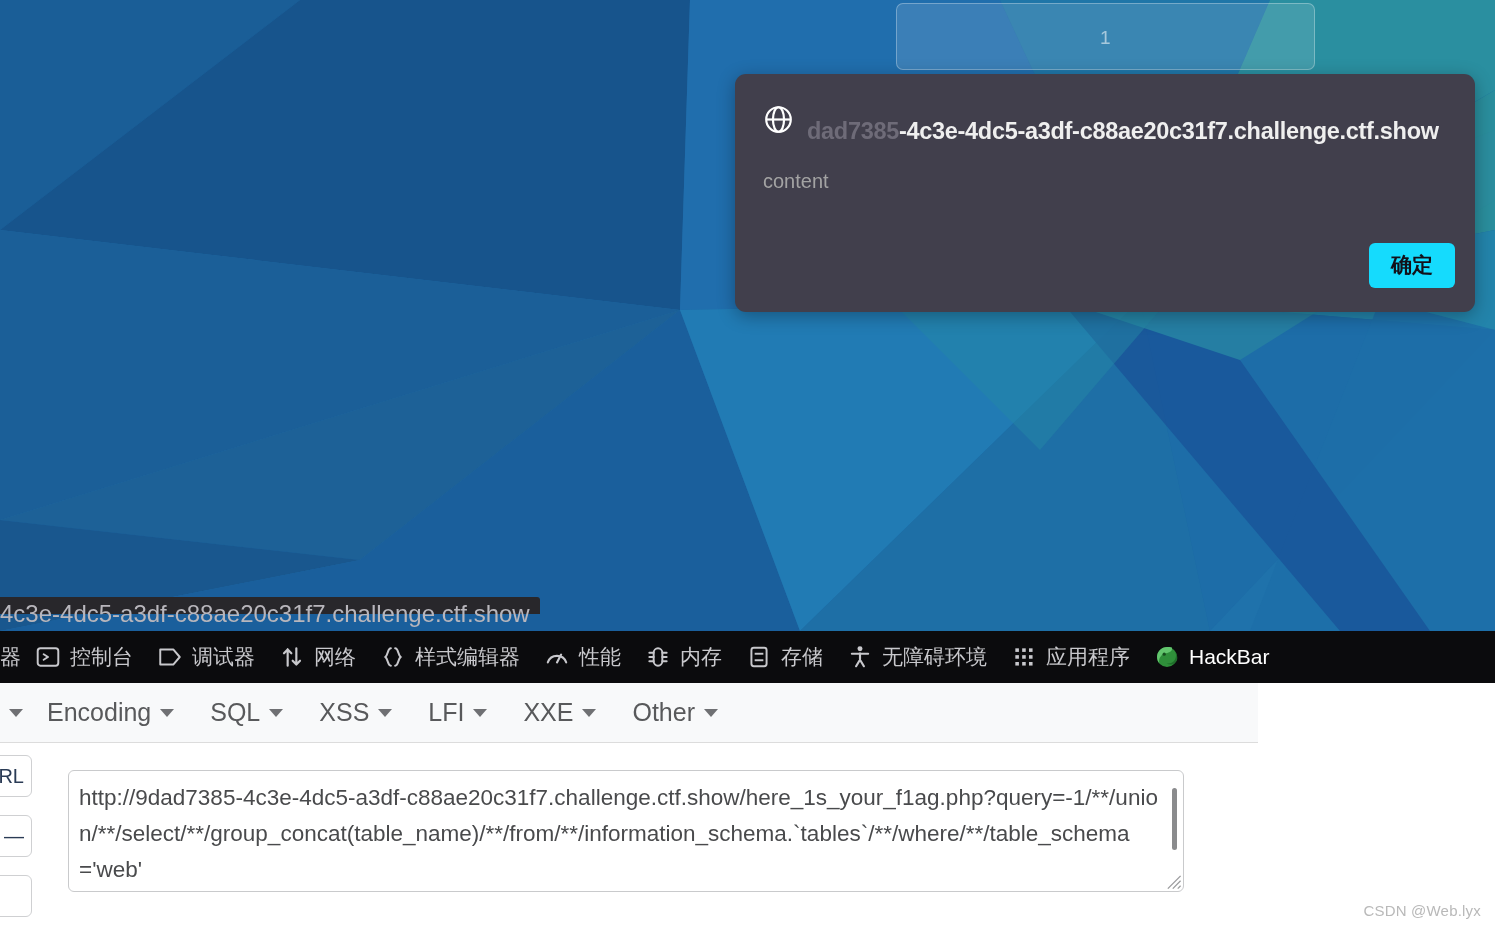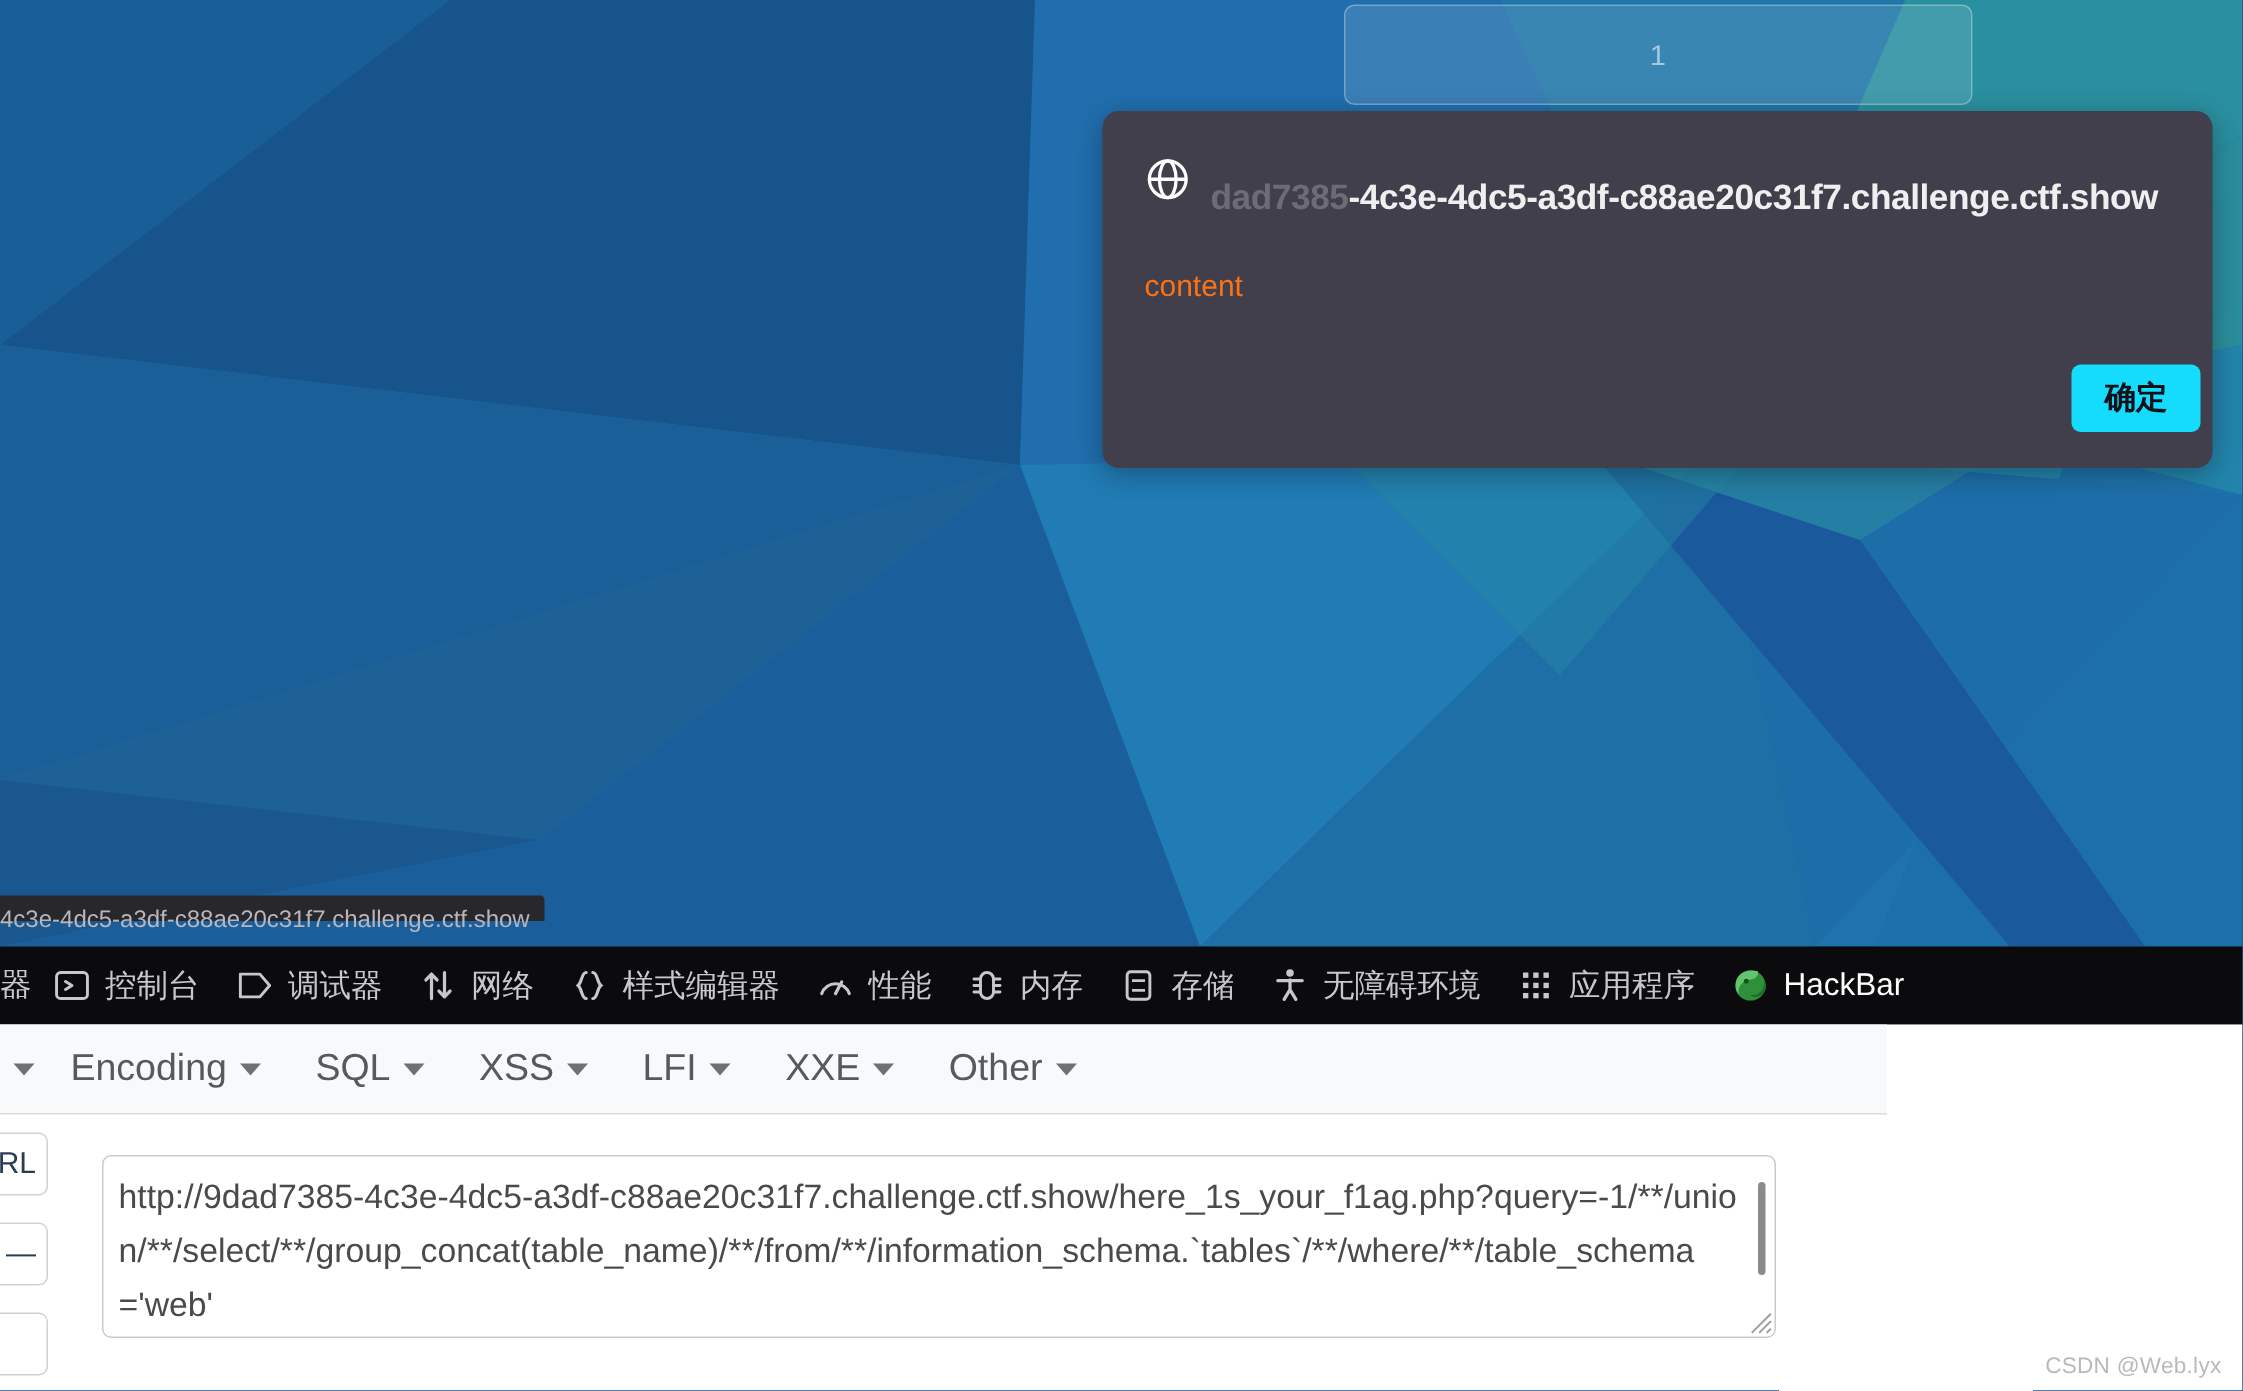--- a/index.html
+++ b/index.html
@@ -37,39 +37,39 @@
     padding: 28px 26px 20px 28px;
   }
   #modal-header { display: flex; align-items: center; gap: 13px; height: 34px; }
   #globe-icon { width: 31px; height: 31px; flex: 0 0 31px; }
   #modal-host {
     font-size: 23.5px; font-weight: bold; color: #efefef;
     letter-spacing: -0.3px; white-space: nowrap; margin-top: 24px;
   }
   #modal-host .dim { color: #6e6b78; }
   #modal-body {
-    margin-top: 44px; font-size: 20px; color: #f97316;
+    margin-top: 34px; font-size: 20px; color: #a3a3a3;
     font-weight: normal;
   }
   #modal-footer {
-    position: absolute; right: 8px; bottom: 24px; margin-top: 28px;
+    position: absolute; right: 20px; bottom: 24px; margin-top: 28px;
   }
   #confirm-button {
     background: #15dbfd; color: #12111a;
     border: none; border-radius: 6px;
     font-family: "DejaVu Sans", sans-serif;
     font-size: 21px; font-weight: bold;
     padding: 12px 22px; cursor: pointer; line-height: 1;
   }
 
   
   #status-url {
     position: absolute; left: 0px; top: 597px; height: 17px;
     background: #28272b; color: #b8b6bc;
-    font-size: 16px; line-height: 33px;
+    font-size: 24px; line-height: 33px;
     padding: 0 10px 0 0; white-space: nowrap;
     border-top-right-radius: 3px;
   }
 
   
   #devtools-toolbar {
     position: absolute; left: 0; top: 631px; width: 1495px; height: 52px;
     background: #0b0b0d; display: flex; align-items: center;
     overflow: hidden;
   }

